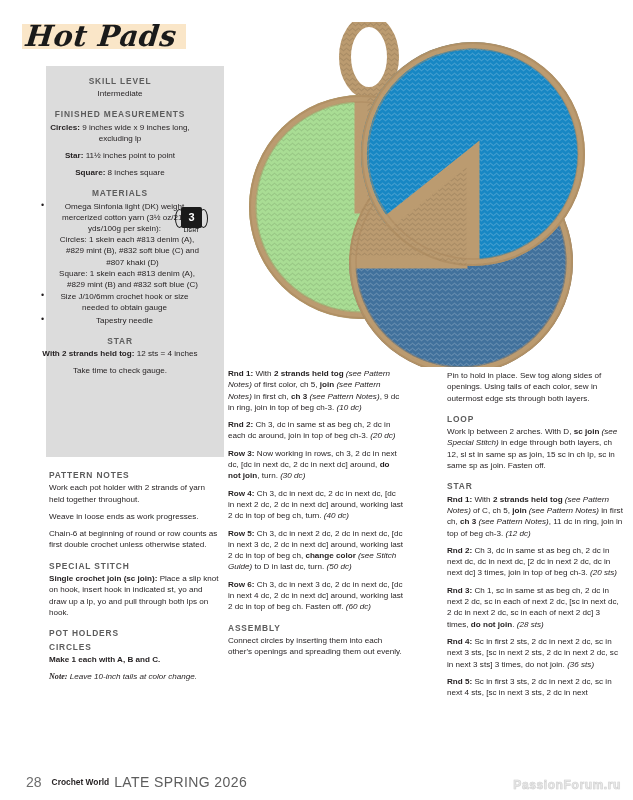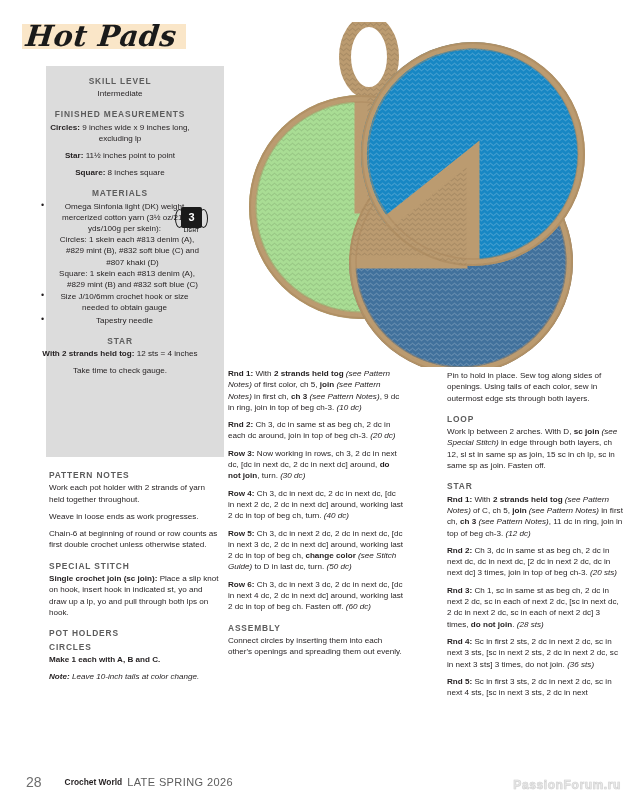--- a/index.html
+++ b/index.html
@@ -77,21 +77,21 @@
     font-size: 8.4px;
     letter-spacing: 0.85px;
     color: #5c5c5c;
     margin-top: 10px;
     margin-bottom: 1px;
   }
   .sec-head.first { margin-top: 0; }
   .para { margin: 0 0 6px 0; }
   .b { font-weight: 700; }
   .i { font-style: italic; }
-  .bi { font-weight: 700; font-style: italic; }
+  .bi { font-weight: 700; font-style: italic; font-family: Liberation Serif, serif; }
 
   ul.mat {
     margin: 0;
     padding: 0 0 0 9px;
     list-style: none;
   }
   ul.mat > li {
     position: relative;
     margin-bottom: 1px;
   }
@@ -169,25 +169,25 @@
   }
   #page-num {
     font-size: 14px;
     color: #6d6d6d;
     vertical-align: middle;
   }
   #mag-name {
     font-size: 8.4px;
     font-weight: 700;
     color: #231f20;
-    margin-left: 23px;
+    margin-left: 10px;
     vertical-align: middle;
   }
   #issue {
-    font-size: 11px;
+    font-size: 14px;
     color: #5d5d5d;
     letter-spacing: 0.4px;
     margin-left: 5px;
     vertical-align: middle;
   }
   #watermark {
     position: absolute;
     right: 12px;
     top: 778px;
     font-size: 12px;

